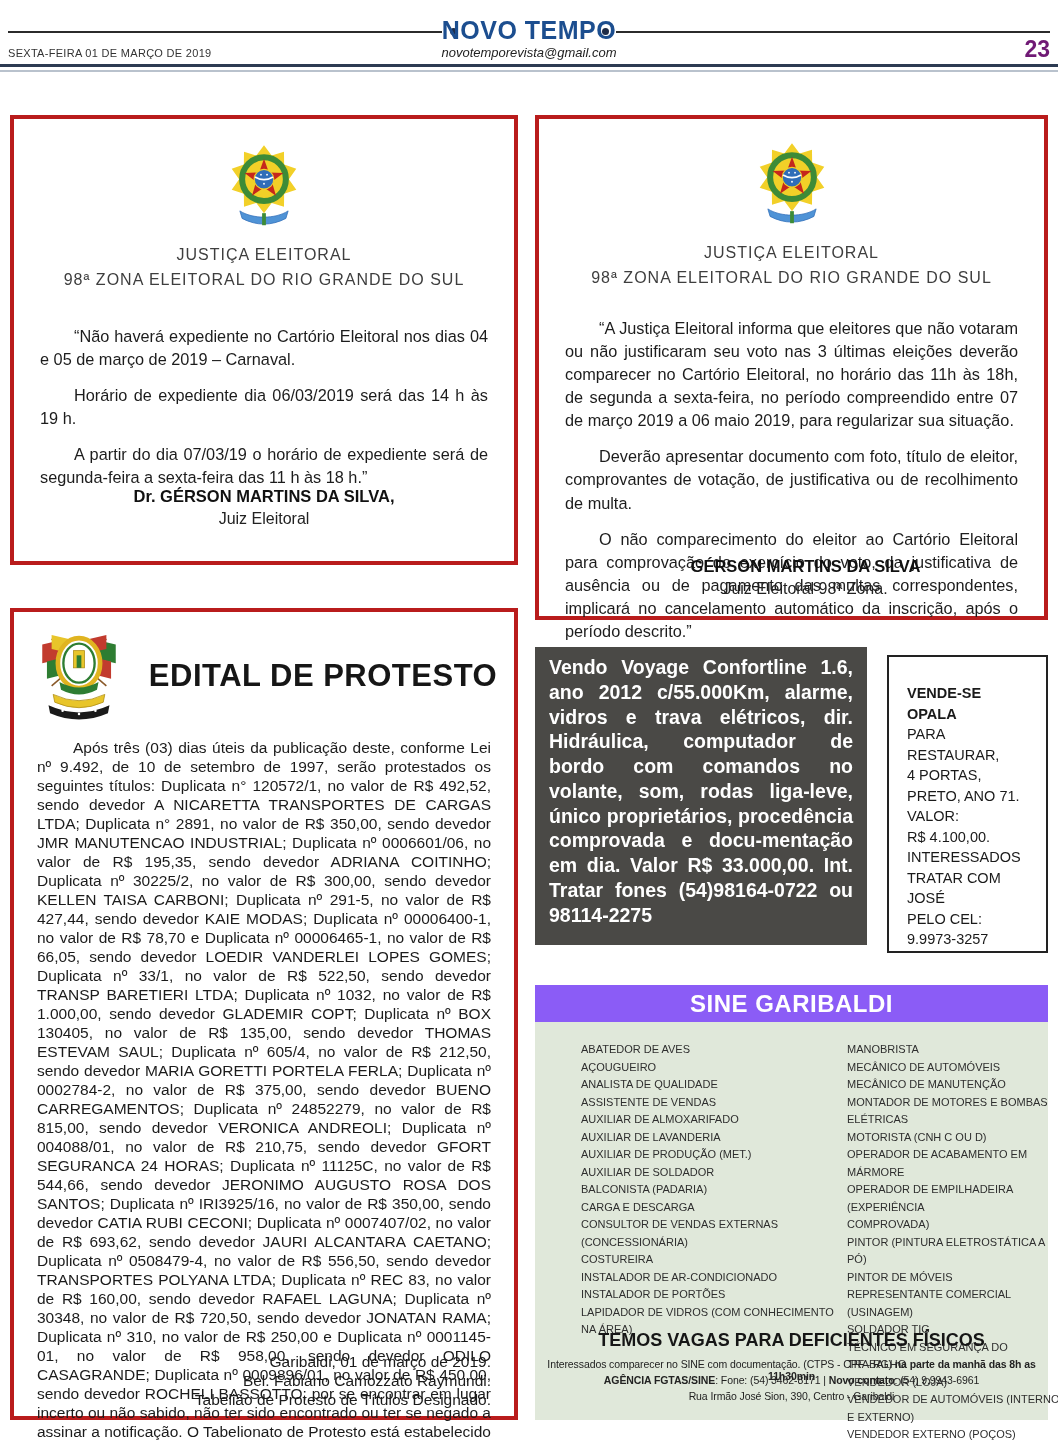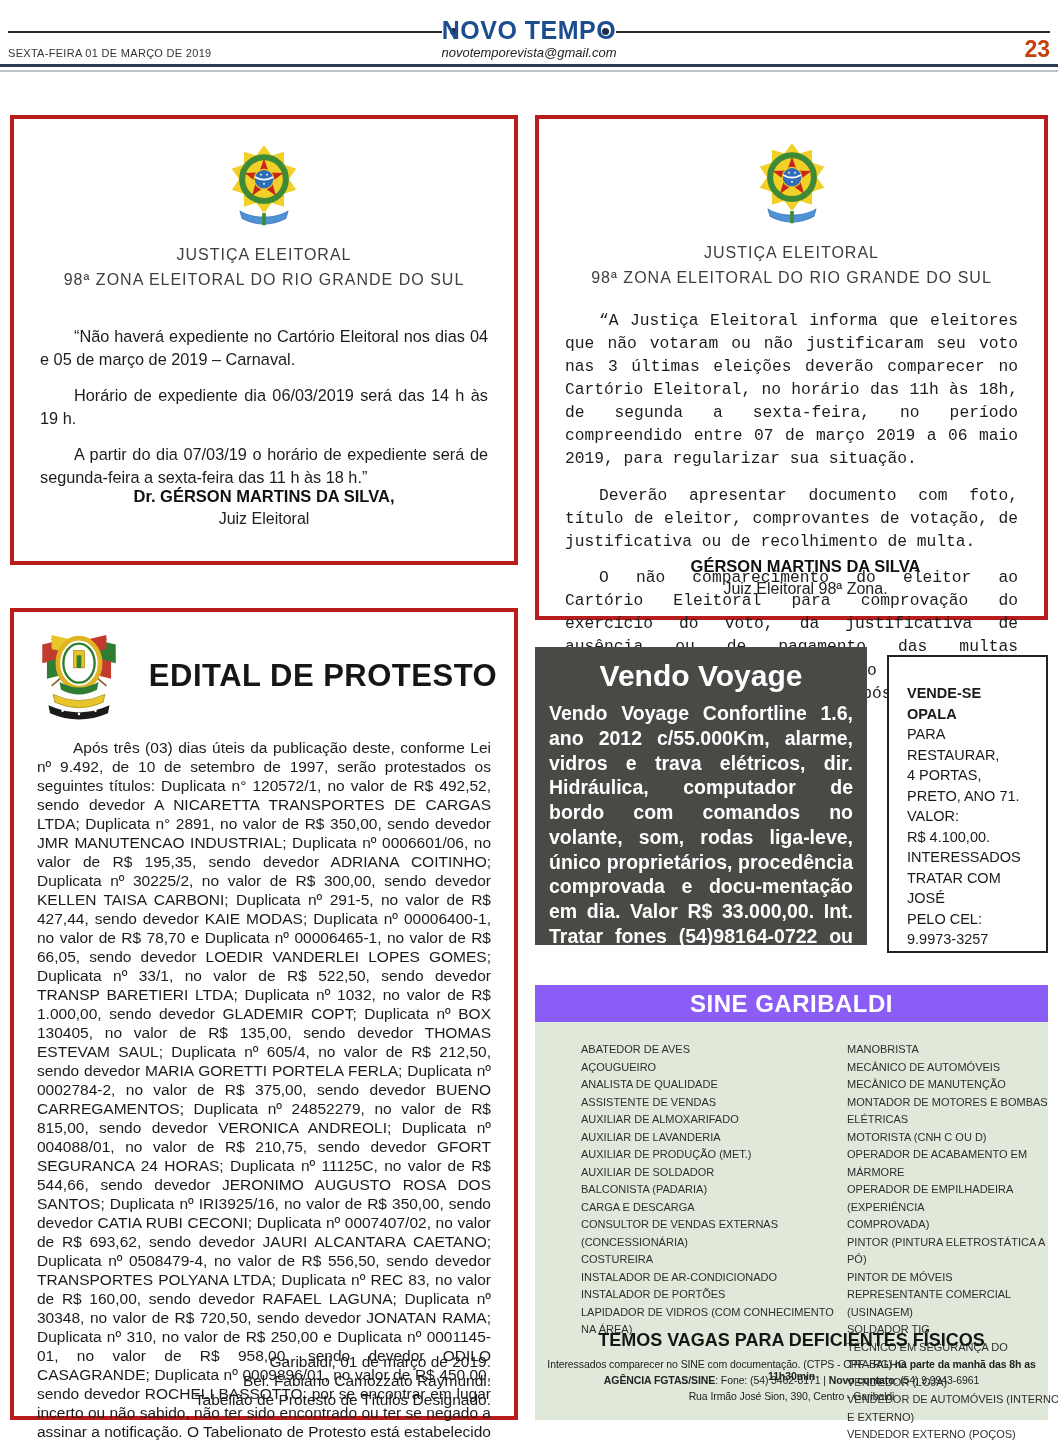--- a/index.html
+++ b/index.html
@@ -24,37 +24,37 @@
   .mast-line.left { left: 8px; width: 434px; }
   .mast-line.right { left: 616px; width: 434px; }
   .mast-dot { position: absolute; top: 28px; width: 7px; height: 7px; border-radius: 50%; background: #1f2c47; }
   .mast-dot.left { left: 450px; }
   .mast-dot.right { left: 602px; }
   .mast-email {
     position: absolute; left: 0; right: 0; top: 45px;
     text-align: center; font-style: italic; font-size: 13px; color: #222;
   }
   .mast-date { position: absolute; left: 8px; top: 47px; font-size: 11px; letter-spacing: 0.3px; color: #333; }
-  .mast-page { position: absolute; right: 8px; top: 36px; font-size: 23px; font-weight: bold; color: #c2410c; }
+  .mast-page { position: absolute; right: 8px; top: 36px; font-size: 23px; font-weight: bold; color: #701a75; }
   .rule-dark  { position: absolute; left: 0; right: 0; top: 64px; height: 3px; background: #2d3b52; }
   .rule-light { position: absolute; left: 0; right: 0; top: 70px; height: 2px; background: #b9c2cd; }
 
   
   .box { position: absolute; border: 4px solid #b91c1c; background: #fff; }
   #notice-left  { left: 10px;  top: 115px; width: 508px; height: 450px; padding: 20px 26px; }
   #notice-right { left: 535px; top: 115px; width: 513px; height: 505px; padding: 18px 26px; }
 
   .arms-center { display: block; margin: 4px auto 0 auto; }
   .org { text-align: center; font-size: 16px; letter-spacing: 1px; color: #3e3e3e; line-height: 1.55; margin-top: 14px; }
   .npara {
     font-size: 16.3px; line-height: 1.42; text-align: justify;
     text-indent: 34px; color: #1c1c1c; margin-bottom: 13px;
   }
   #notice-left .paras  { margin-top: 32px; }
-  #notice-right .paras { margin-top: 18px; font-family: Liberation Mono, monospace; }
+  #notice-right .paras { margin-top: 26px; }
   .sig { position: absolute; left: 0; right: 0; text-align: center; }
   #notice-left .sig  { top: 368px; }
   #notice-right .sig { top: 438px; margin-left: 28px; }
   .sig-name { font-weight: bold; font-size: 16.5px; color: #111; }
   .sig-role { font-size: 16px; color: #222; margin-top: 4px; }
 
   
   #edital { left: 10px; top: 608px; width: 508px; height: 812px; }
   #edital-title {
     position: absolute; left: 130px; right: 12px; top: 46px;
@@ -201,21 +201,20 @@
     <div id="edital-title">EDITAL DE PROTESTO</div>
     <div id="edital-body">Após três (03) dias úteis da publicação deste, conforme Lei nº 9.492, de 10 de setembro de 1997, serão protestados os seguintes títulos: Duplicata n° 120572/1, no valor de R$ 492,52, sendo devedor A NICARETTA TRANSPORTES DE CARGAS LTDA; Duplicata n° 2891, no valor de R$ 350,00, sendo devedor JMR MANUTENCAO INDUSTRIAL; Duplicata nº 0006601/06, no valor de R$ 195,35, sendo devedor ADRIANA COITINHO; Duplicata nº 30225/2, no valor de R$ 300,00, sendo devedor KELLEN TAISA CARBONI; Duplicata nº 291-5, no valor de R$ 427,44, sendo devedor KAIE MODAS; Duplicata nº 00006400-1, no valor de R$ 78,70 e Duplicata nº 00006465-1, no valor de R$ 66,05, sendo devedor LOEDIR VANDERLEI LOPES GOMES; Duplicata nº 33/1, no valor de R$ 522,50, sendo devedor TRANSP BARETIERI LTDA; Duplicata nº 1032, no valor de R$ 1.000,00, sendo devedor GLADEMIR COPT; Duplicata nº BOX 130405, no valor de R$ 135,00, sendo devedor THOMAS ESTEVAM SAUL; Duplicata nº 605/4, no valor de R$ 212,50, sendo devedor MARIA GORETTI PORTELA FERLA; Duplicata nº 0002784-2, no valor de R$ 375,00, sendo devedor BUENO CARREGAMENTOS; Duplicata nº 24852279, no valor de R$ 815,00, sendo devedor VERONICA ANDREOLI; Duplicata nº 004088/01, no valor de R$ 210,75, sendo devedor GFORT SEGURANCA 24 HORAS; Duplicata nº 11125C, no valor de R$ 544,66, sendo devedor JERONIMO AUGUSTO ROSA DOS SANTOS; Duplicata nº IRI3925/16, no valor de R$ 350,00, sendo devedor CATIA RUBI CECONI; Duplicata nº 0007407/02, no valor de R$ 693,62, sendo devedor JAURI ALCANTARA CAETANO; Duplicata nº 0508479-4, no valor de R$ 556,50, sendo devedor TRANSPORTES POLYANA LTDA; Duplicata nº REC 83, no valor de R$ 160,00, sendo devedor RAFAEL LAGUNA; Duplicata nº 30348, no valor de R$ 720,50, sendo devedor JONATAN RAMA; Duplicata nº 310, no valor de R$ 250,00 e Duplicata nº 0001145-01, no valor de R$ 958,00, sendo devedor ODILO CASAGRANDE; Duplicata nº 0009896/01, no valor de R$ 450,00, sendo devedor ROCHELI BASSOTTO; por se encontrar em lugar incerto ou não sabido, não ter sido encontrado ou ter se negado a assinar a notificação. O Tabelionato de Protesto está estabelecido à Avenida Rio Branco, nº 267, nesta cidade.</div>
     <div id="edital-closing">
         <div class="closing-line">Garibaldi, 01 de março de 2019.</div>
         <div class="closing-line">Bel. Fabiano Camozzato Raymundi.</div>
         <div class="closing-line">Tabelião de Protesto de Títulos Designado.</div>
       </div>
   </div>
 
   <div id="ad-voyage">
-    <div class="ad-title">Vendo Voyage</div>
     <div class="ad-body">Vendo Voyage Confortline 1.6, ano 2012 c/55.000Km, alarme, vidros e trava elétricos, dir. Hidráulica, computador de bordo com comandos no volante, som, rodas liga-leve, único proprietários, procedência comprovada e docu-mentação em dia. Valor R$ 33.000,00. Int. Tratar fones (54)98164-0722 ou 98114-2275</div>
   </div>
 
   <div id="ad-opala">
     <div class="bold-lines">
         <div>VENDE-SE</div>
         <div>OPALA</div>
       </div>
     <div>
         <div>PARA RESTAURAR,</div>

